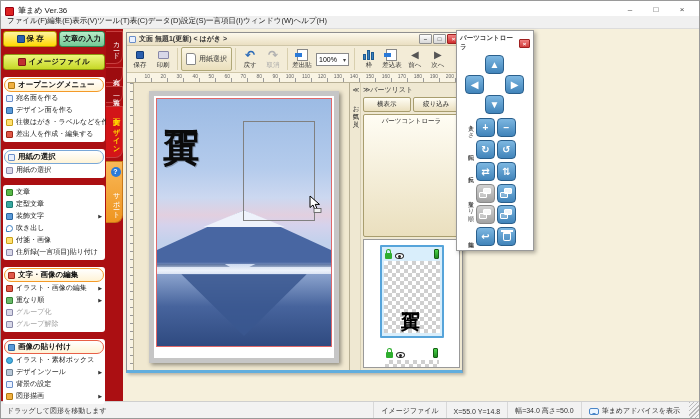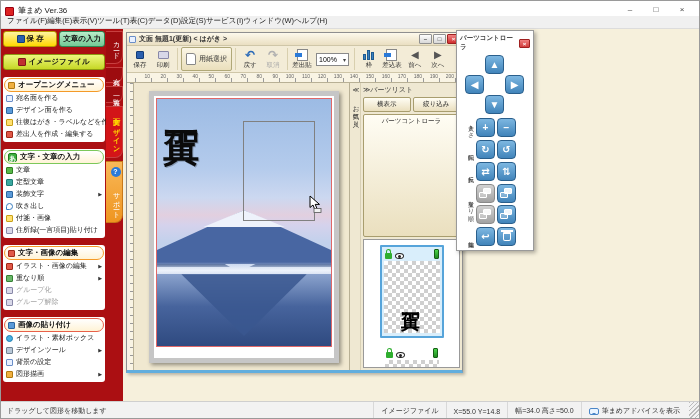--- a/index.html
+++ b/index.html
@@ -170,21 +170,21 @@
   </div>
 
   <div class="menubar">
     <span>ファイル(F)</span>
     <span>編集(E)</span>
     <span>表示(V)</span>
     <span>ツール(T)</span>
     <span>表(C)</span>
     <span>データ(D)</span>
     <span>設定(S)</span>
-    <span>サービス(I)</span>
+    <span>一言項目(I)</span>
     <span>ウィンドウ(W)</span>
     <span>ヘルプ(H)</span>
   </div>
 
   <div class="body">
 
     <div class="sidebar">
       <div class="toprow">
         <div class="bigbtn b-save">
           <span class="mini ic-floppy"></span>
@@ -216,26 +216,32 @@
             <span class="ic ic-note"></span>
             <span>往復はがき・ラベルなどを作る</span>
           </div>
         <div class="si">
             <span class="ic ic-pen"></span>
             <span>差出人を作成・編集する</span>
           </div>
       </div>
 
 
-
       <div class="panel">
-        <div class="phdr h-green">
-          <span class="ic-ah">あ</span>
-          <span>文字・文章の入力</span>
-        </div>
+        <div class="phdr h-blue">
+          <span class="ic ic-doc"></span>
+          <span>用紙の選択</span>
+        </div>
+        <div class="si">
+            <span class="ic ic-gray"></span>
+            <span>用紙の選択</span>
+          </div>
+      </div>
+
+      <div class="panel">
         <div class="si">
             <span class="ic ic-green"></span>
             <span>文章</span>
           </div>
         <div class="si">
             <span class="ic ic-teal"></span>
             <span>定型文章</span>
           </div>
         <div class="si">
             <span class="ic ic-img"></span>

